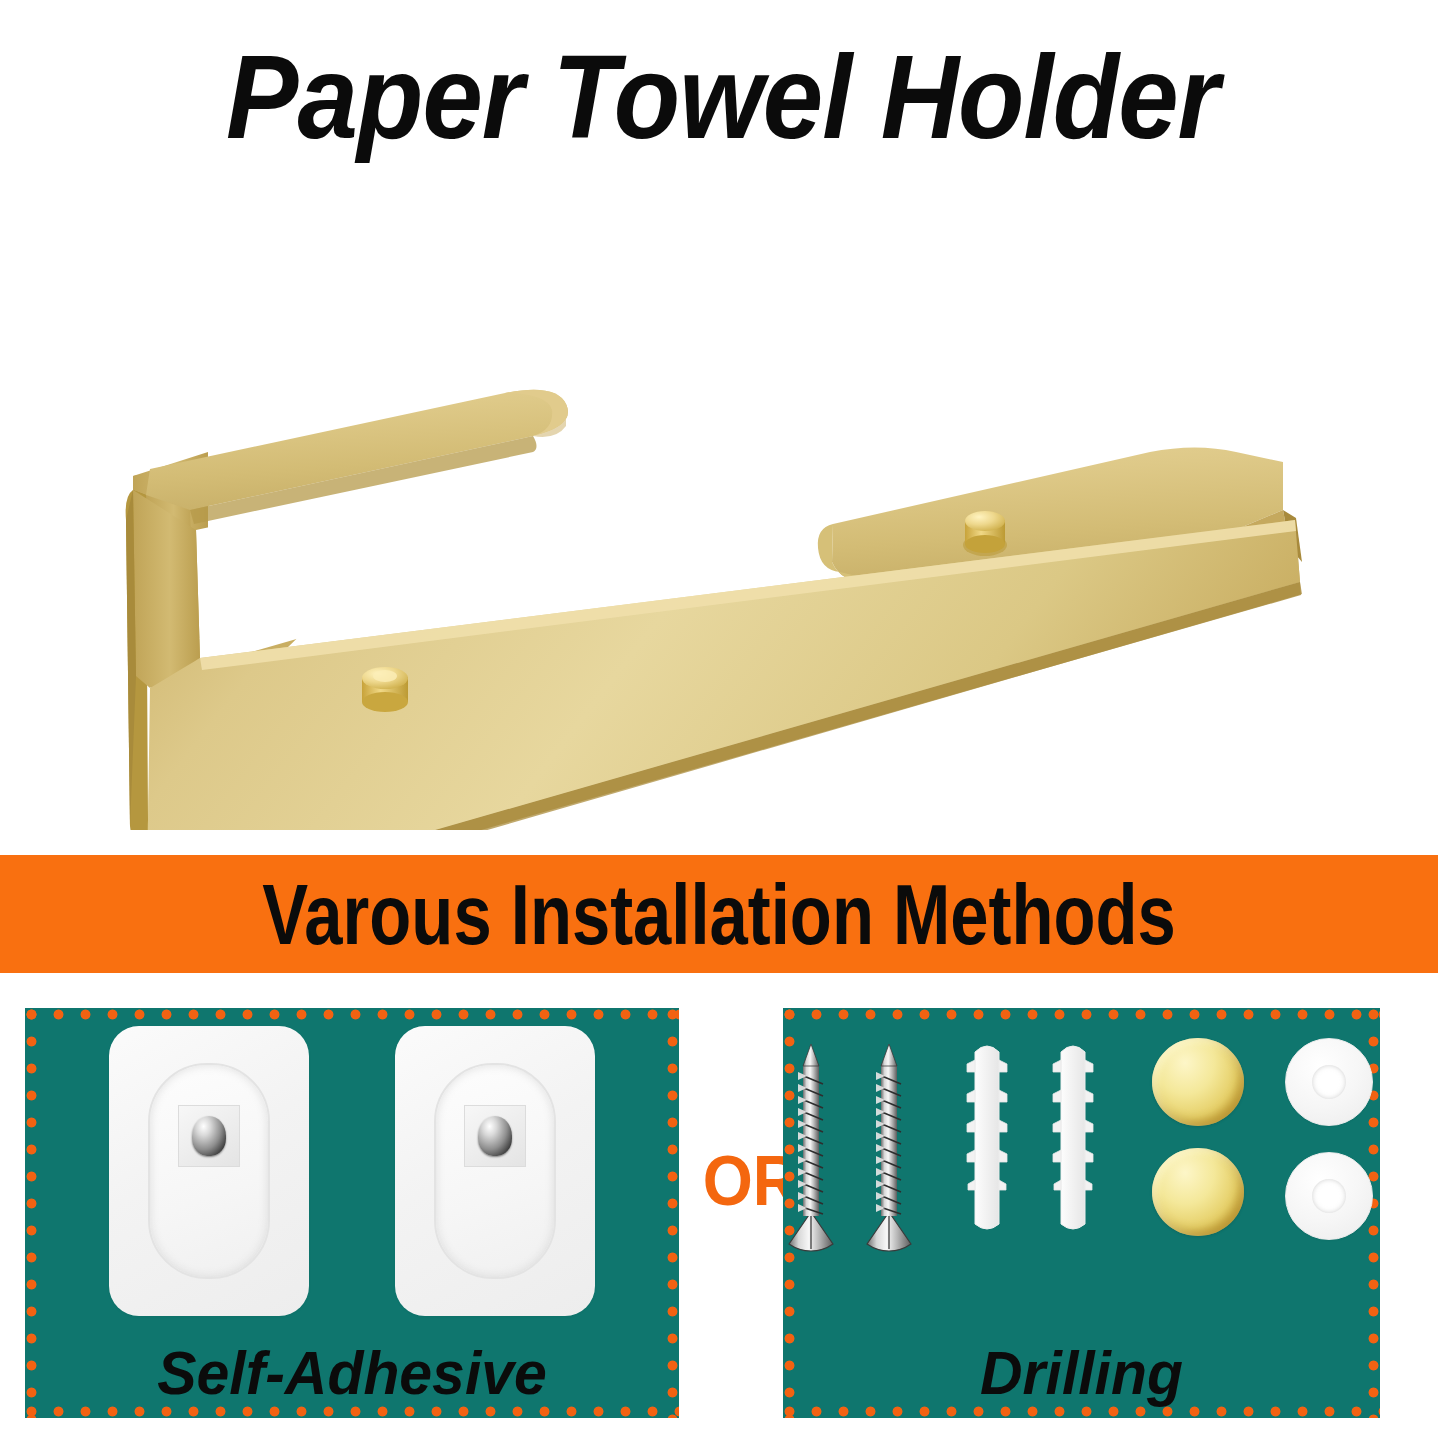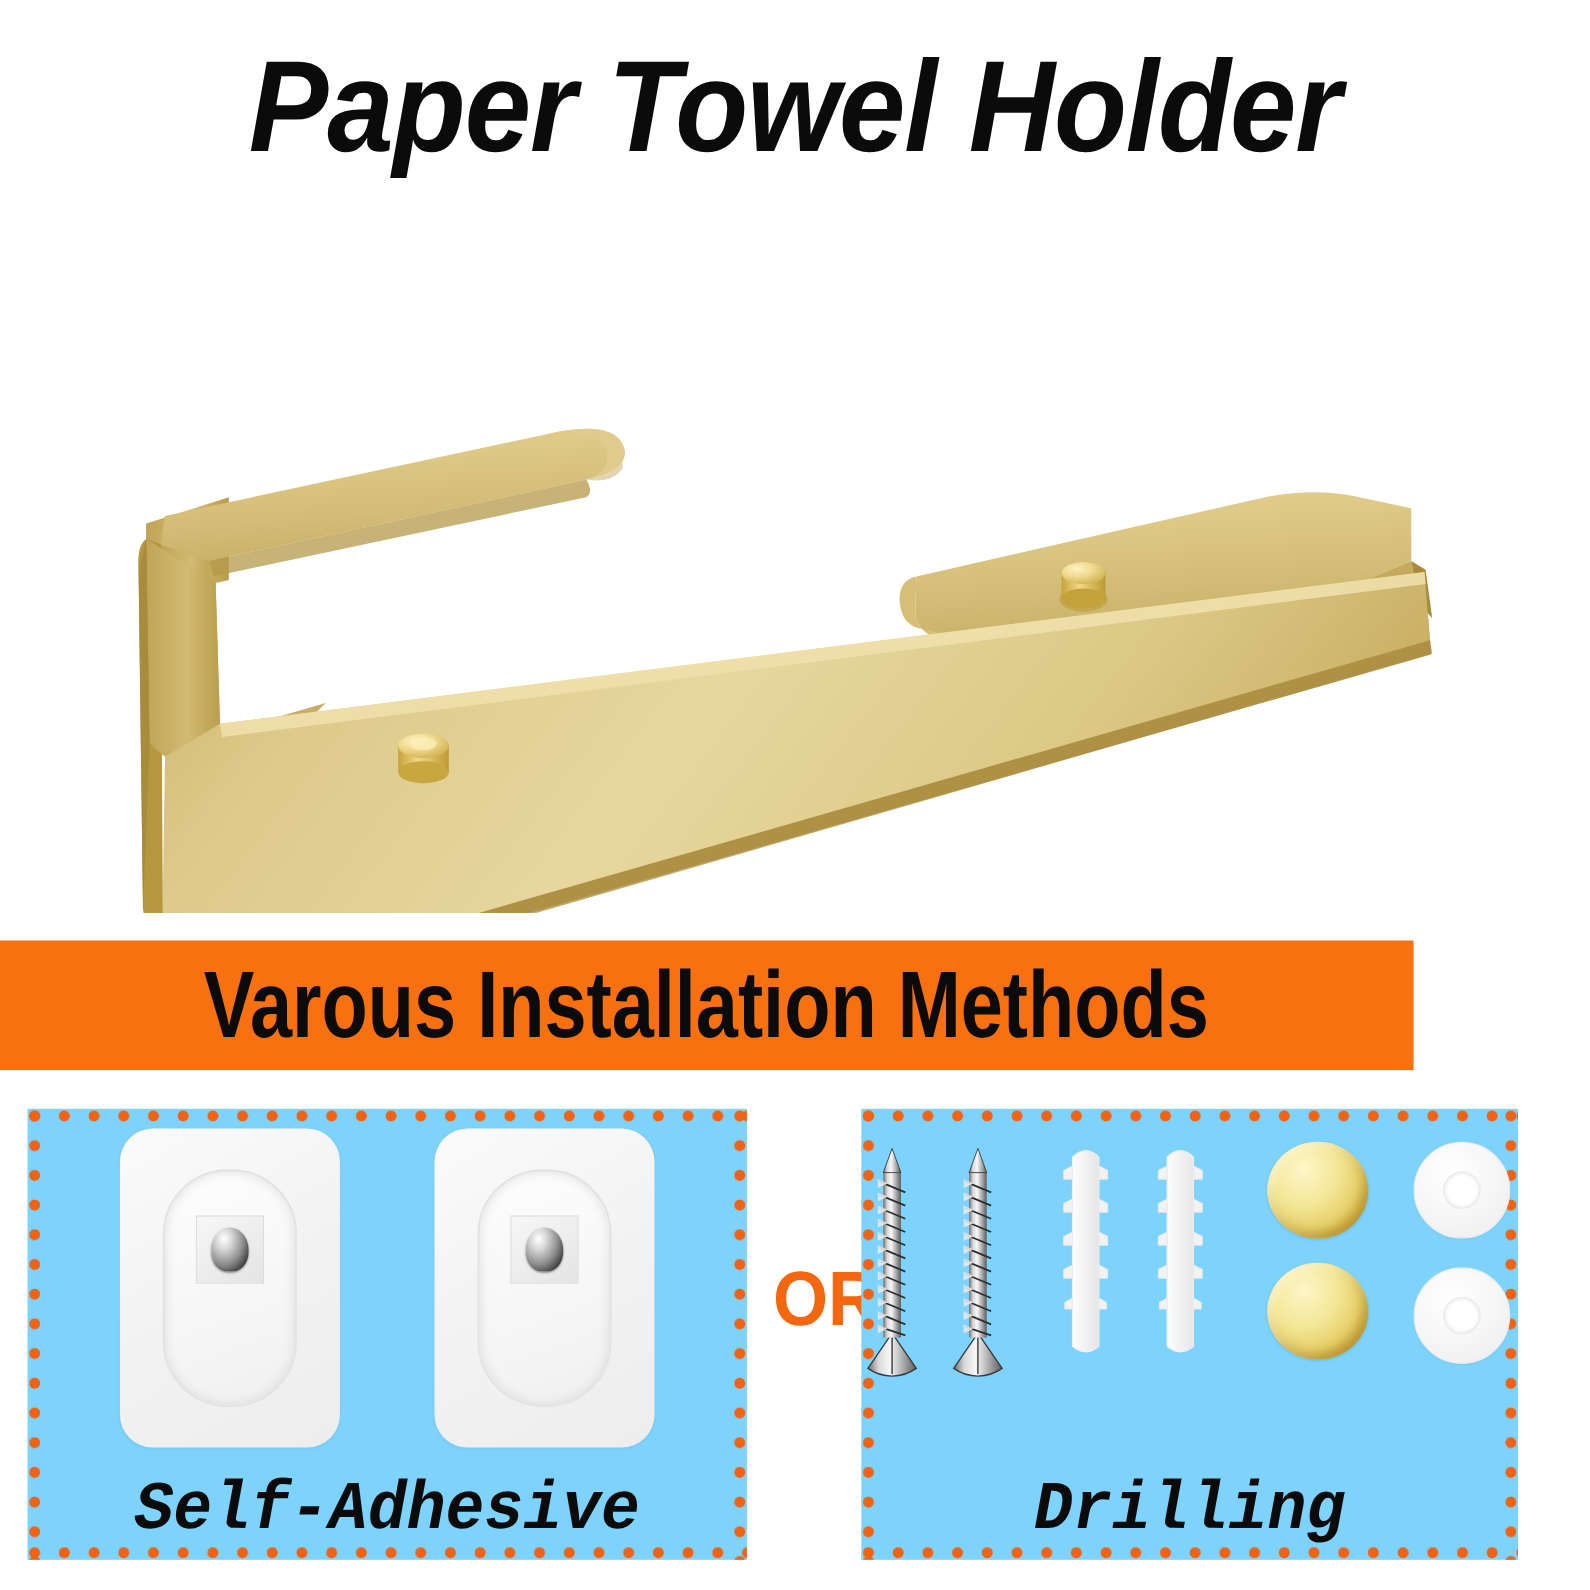--- a/index.html
+++ b/index.html
@@ -26,21 +26,21 @@
   
   .product-stage{
     position:absolute;left:0;top:190px;width:1445px;height:640px;
     background:#ffffff;
     overflow:hidden;
   }
   .product-svg{position:absolute;left:0;top:0;width:1445px;height:640px;}
 
   
   .banner{
-    position:absolute;left:0;top:855px;width:1285px;height:118px;
+    position:absolute;left:0;top:855px;width:1438px;height:118px;
     background:#f97010;
     display:flex;align-items:center;justify-content:center;
     box-shadow:0 2px 0 rgba(150,60,10,.25);
   }
   .banner-text{
     font-size:86px;line-height:1;
     font-weight:700;color:#0b0b0b;
     transform:scaleX(0.80);
     transform-origin:50% 50%;
     white-space:nowrap;
@@ -49,22 +49,21 @@
 
   
   .methods{
     position:absolute;left:0;top:973px;width:1445px;height:472px;
     background:#ffffff;
   }
 
   .dotbox{
     position:absolute;
     box-sizing:border-box;
-    background:#7dd3fc;
-    font-family:Liberation Mono, monospace;
+    background:#0f766e;
   }
   
   .dotbox .edge{position:absolute;}
   .edge-h{
     height:13px;left:0;right:0;
     background-image:radial-gradient(circle at 6.5px 6.5px, #f26212 4.6px, rgba(242,98,18,0) 5.3px);
     background-size:27px 13px;background-repeat:repeat-x;
   }
   .edge-v{
     width:13px;top:0;bottom:0;

